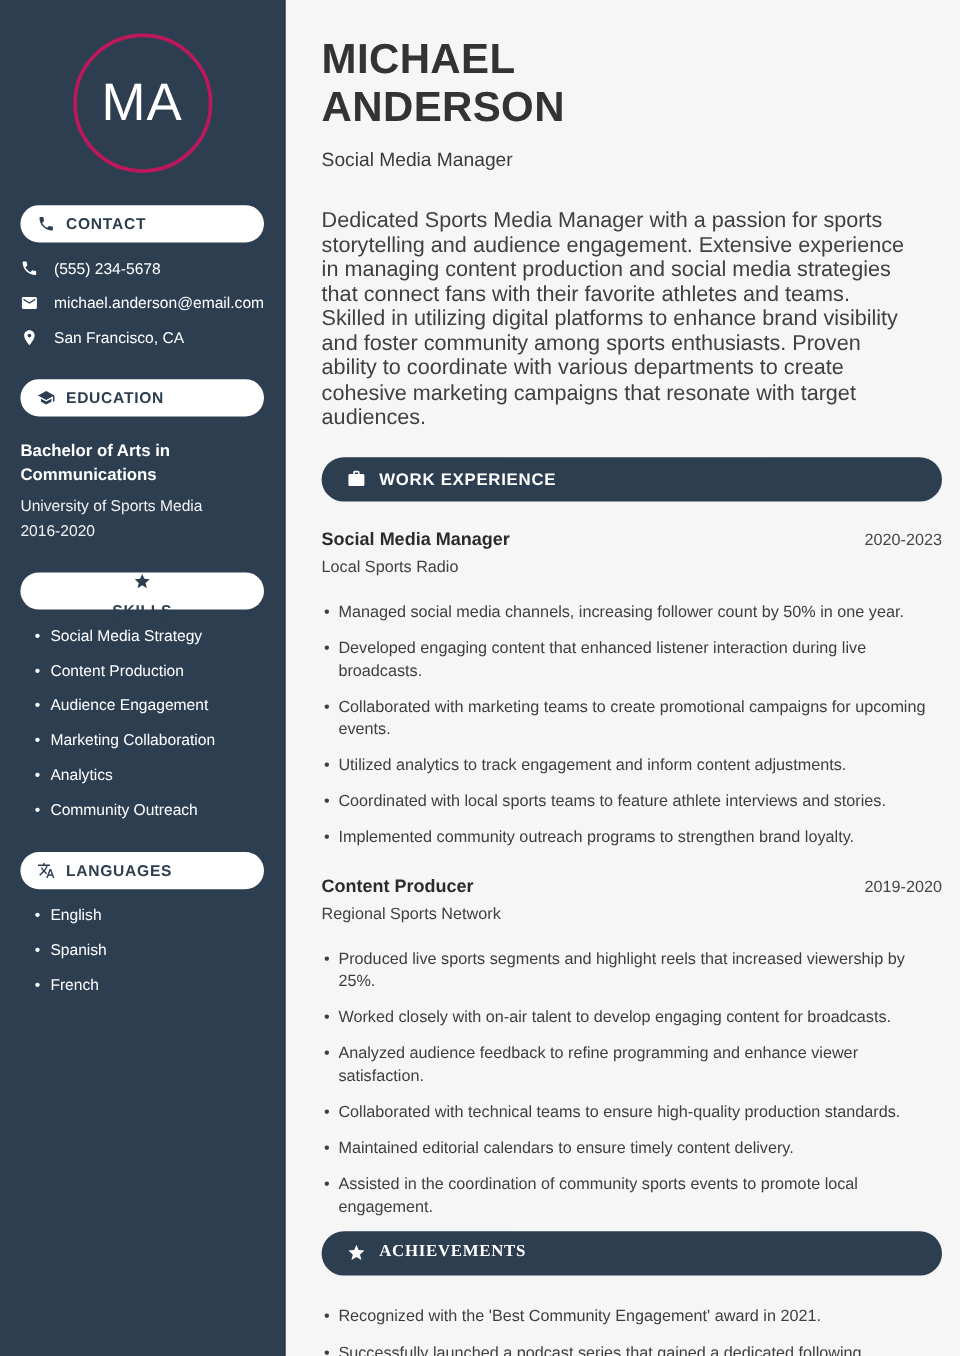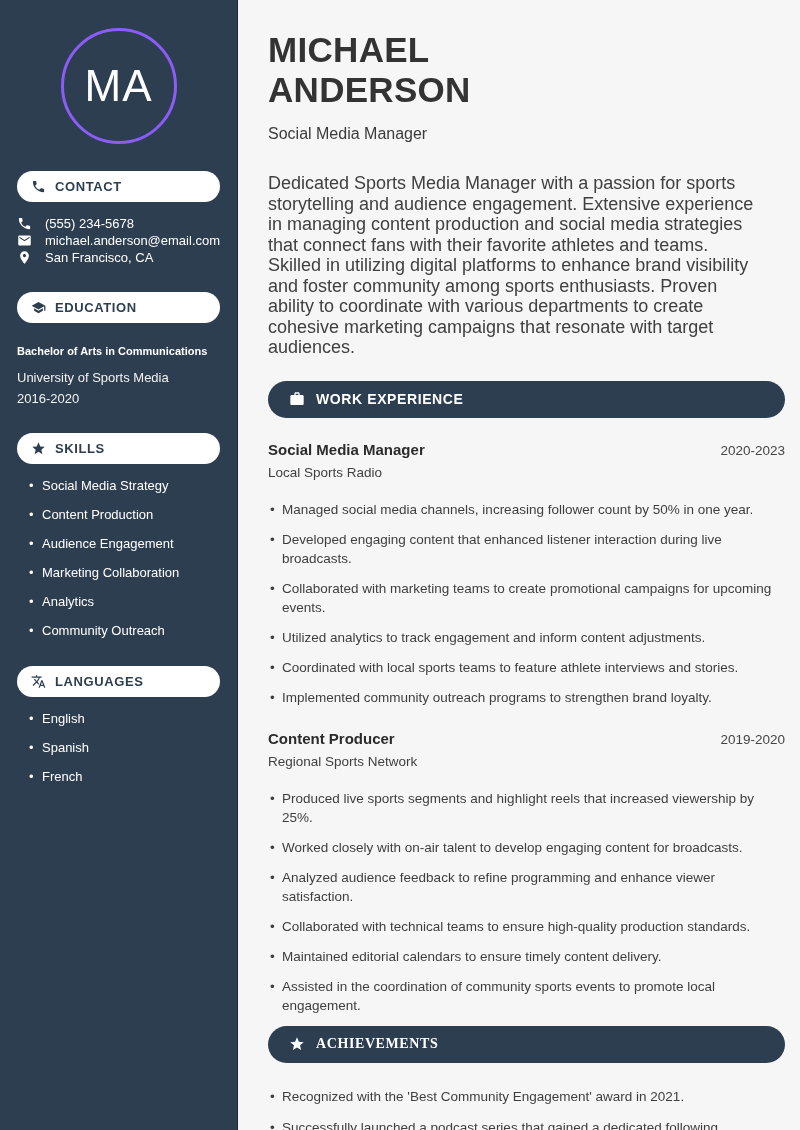--- a/index.html
+++ b/index.html
@@ -16,21 +16,21 @@
     width: 238px;
     min-width: 238px;
     height: 1130px;
     background: #2d3e50;
     color: #ffffff;
     padding-top: 28px;
     border-right: 1px solid rgba(0,0,0,0.35);
   }
   .avatar {
     width: 116px; height: 116px;
-    border: 3px solid #8b5cf6;
+    border: 3px solid #be185d;
     border-radius: 50%;
     margin: 0 auto;
     display: flex; align-items: center; justify-content: center;
     font-size: 44px;
     font-weight: 500;
     letter-spacing: 1px;
     color: #ffffff;
   }
   .side-pill {
     background: #ffffff;
@@ -45,32 +45,32 @@
     font-weight: bold;
     letter-spacing: 0.6px;
   }
   .side-pill svg { width: 15px; height: 15px; flex: none; }
   .contact-pill { margin-top: 27px; }
   .contact-list { margin: 13px 0 0 0; }
   .contact-item {
     display: flex; align-items: center;
     gap: 13px;
     padding: 0 10px 0 17px;
-    margin-top: 0;
+    margin-top: 12px;
     font-size: 13px;
     line-height: 17px;
     word-break: break-all;
   }
   .contact-item svg { width: 15px; height: 15px; flex: none; fill: #ffffff; }
   .edu-pill { margin-top: 26px; }
   .edu-block { padding: 0 17px; margin-top: 18px; }
-  .edu-degree { font-size: 11px; font-weight: bold; line-height: 20px; }
+  .edu-degree { font-size: 14px; font-weight: bold; line-height: 20px; }
   .edu-school { font-size: 13px; margin-top: 8px; line-height: 17px; color: #f2f2f2; }
   .edu-years { font-size: 13px; margin-top: 5px; color: #f2f2f2; }
-  .skills-pill { margin-top: 27px; }
+  .skills-pill { margin-top: 27px; flex-direction: column; }
   .side-list { list-style: none; margin-top: 10px; padding: 0 17px 0 29px; }
   .side-list li {
     position: relative;
     font-size: 13px;
     margin-top: 14px;
     padding-left: 13px;
     line-height: 15px;
   }
   .side-list li::before {
     content: "•";

